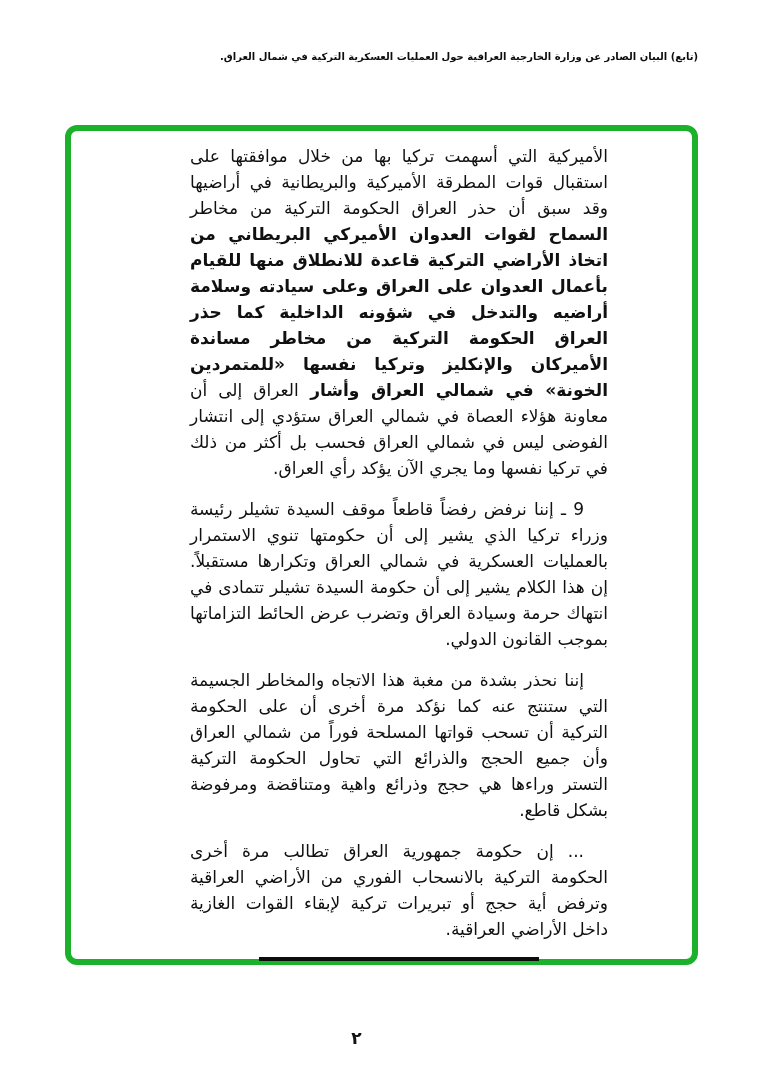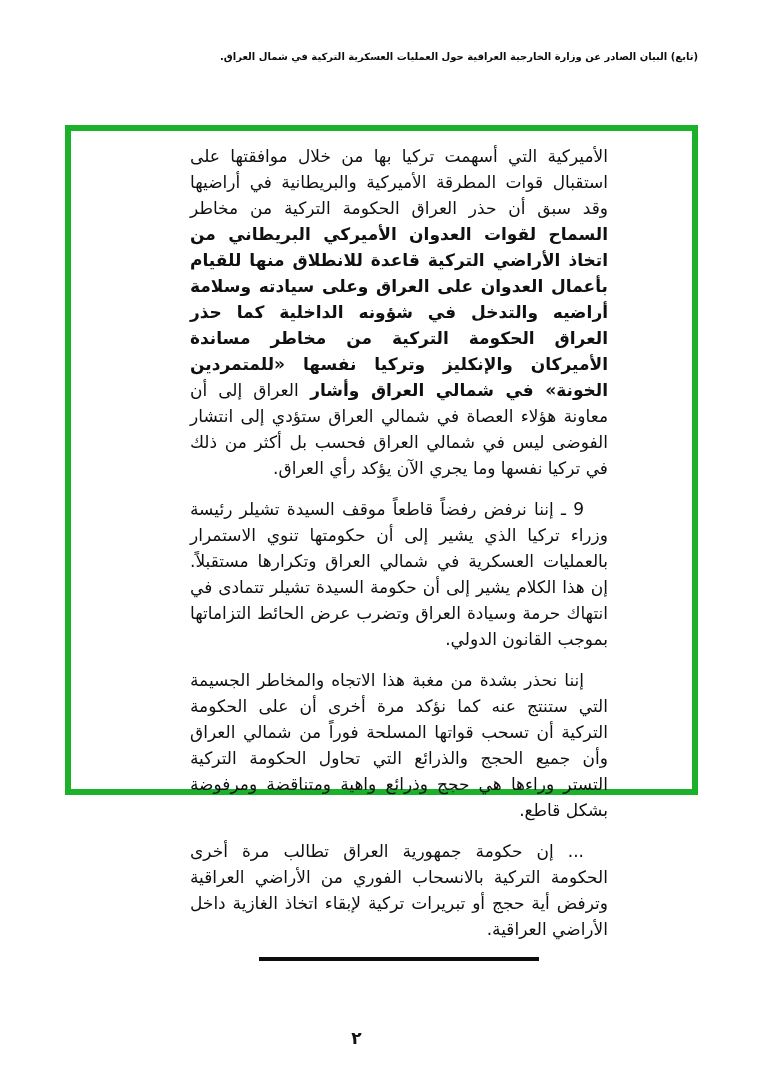--- a/index.html
+++ b/index.html
@@ -37,24 +37,24 @@
     font-weight: 700;
     line-height: 18px;
     color: #0d0d0d;
   }
   
   .annotation-box {
     position: absolute;
     left: 65px;
     top: 125px;
     width: 633px;
-    height: 670px;
+    height: 840px;
     box-sizing: border-box;
     border: 6px solid #1cb12b;
-    border-radius: 0;
+    border-radius: 12px;
     background: transparent;
   }
   
   .text-column {
     position: absolute;
     top: 12px;
     right: 84px;
     width: 418px;
     direction: rtl;
     text-align: justify;
@@ -97,18 +97,18 @@
 <div class="doc-header">
   <div class="title-line">(تابع) البيان الصادر عن وزارة الخارجية العراقية حول العمليات العسكرية التركية في شمال العراق.</div>
 </div>
 
 <div class="annotation-box" style="border-color: rgb(28, 177, 43);">
   <div class="text-column" id="text-column">
 
   <p><span>الأميركية التي أسهمت تركيا بها من خلال موافقتها على استقبال قوات المطرقة الأميركية والبريطانية في أراضيها وقد سبق أن حذر العراق الحكومة التركية من مخاطر </span><span class="seg-bold">السماح لقوات العدوان الأميركي البريطاني من اتخاذ الأراضي التركية قاعدة للانطلاق منها للقيام بأعمال العدوان على العراق وعلى سيادته وسلامة أراضيه والتدخل في شؤونه الداخلية كما حذر العراق الحكومة التركية من مخاطر مساندة الأميركان والإنكليز وتركيا نفسها «للمتمردين الخونة» في شمالي العراق وأشار </span><span>العراق إلى أن معاونة هؤلاء العصاة في شمالي العراق ستؤدي إلى انتشار الفوضى ليس في شمالي العراق فحسب بل أكثر من ذلك في تركيا نفسها وما يجري الآن يؤكد رأي العراق.</span></p>
       <p class="indent"><span>9 ـ إننا نرفض رفضاً قاطعاً موقف السيدة تشيلر رئيسة وزراء تركيا الذي يشير إلى أن حكومتها تنوي الاستمرار بالعمليات العسكرية في شمالي العراق وتكرارها مستقبلاً. إن هذا الكلام يشير إلى أن حكومة السيدة تشيلر تتمادى في انتهاك حرمة وسيادة العراق وتضرب عرض الحائط التزاماتها بموجب القانون الدولي.</span></p>
       <p class="indent"><span>إننا نحذر بشدة من مغبة هذا الاتجاه والمخاطر الجسيمة التي ستنتج عنه كما نؤكد مرة أخرى أن على الحكومة التركية أن تسحب قواتها المسلحة فوراً من شمالي العراق وأن جميع الحجج والذرائع التي تحاول الحكومة التركية التستر وراءها هي حجج وذرائع واهية ومتناقضة ومرفوضة بشكل قاطع.</span></p>
-      <p class="indent"><span>... إن حكومة جمهورية العراق تطالب مرة أخرى الحكومة التركية بالانسحاب الفوري من الأراضي العراقية وترفض أية حجج أو تبريرات تركية لإبقاء اتخاذ الغازية داخل الأراضي العراقية.</span></p>
+      <p class="indent"><span>... إن حكومة جمهورية العراق تطالب مرة أخرى الحكومة التركية بالانسحاب الفوري من الأراضي العراقية وترفض أية حجج أو تبريرات تركية لإبقاء القوات الغازية داخل الأراضي العراقية.</span></p>
       <div class="divider-rule"></div>
     </div>
 </div>
 
 <div class="page-number">٢</div>
 
 </body></html>

